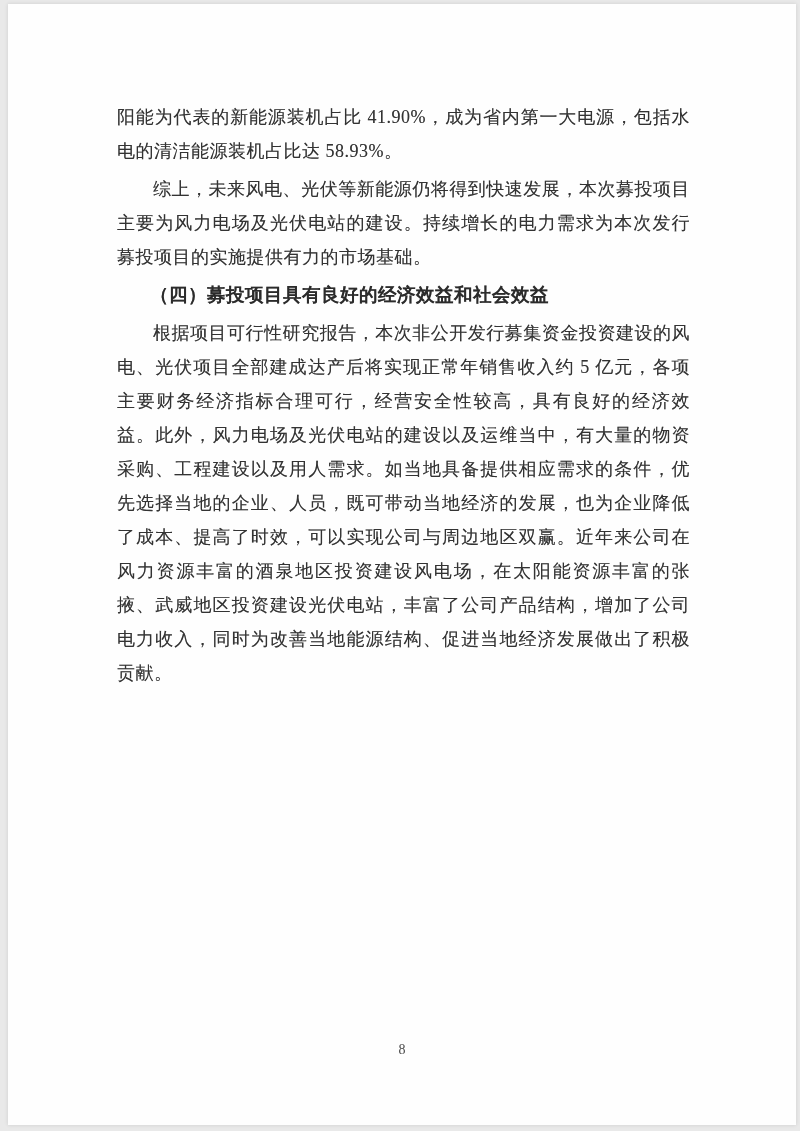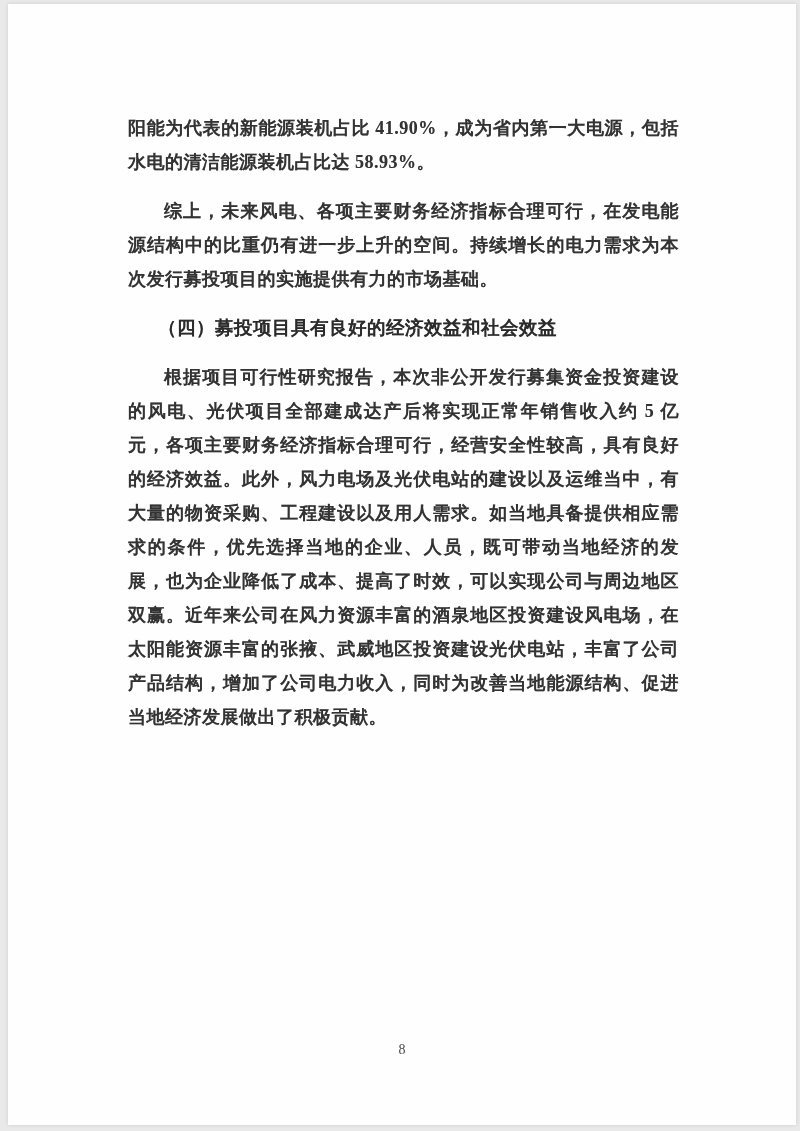--- a/index.html
+++ b/index.html
@@ -30,31 +30,30 @@
     right: 102px;
     top: 92px;
     color: #333333;
     font-size: 18px;
     line-height: 34px;
     letter-spacing: 0.5px;
     text-align: justify;
     text-justify: inter-ideograph;
   }
   .para {
-    margin: 15px;
+    margin: 4px;
     text-indent: 2em;
     
     text-shadow: 0 0 0.5px rgba(60,60,60,0.45);
-    font-weight: bold;
   }
   .para.no-indent {
     text-indent: 0;
   }
   .heading {
-    margin: 8px;
+    margin: 0;
     font-size: 18.5px;
     line-height: 34px;
     font-weight: bold;
     color: #2b2b2b;
     text-indent: 2em;
     text-shadow: 0 0 0.5px rgba(40,40,40,0.5);
   }
   .footer {
     position: absolute;
     left: 0;
@@ -65,18 +64,18 @@
     color: #4a4a4a;
     letter-spacing: 0;
   }
 </style>
 </head>
 <body>
 
 <div class="page">
   <div class="content">
     <p class="para no-indent">阳能为代表的新能源装机占比 41.90%，成为省内第一大电源，包括水电的清洁能源装机占比达 58.93%。</p>
-    <p class="para">综上，未来风电、各项主要财务经济指标合理可行，在发电能源结构中的比重仍有进一步上升的空间。持续增长的电力需求为本次发行募投项目的实施提供有力的市场基础。</p>
+    <p class="para">综上，未来风电、光伏等新能源仍将得到快速发展，本次募投项目主要为风力电场及光伏电站的建设。持续增长的电力需求为本次发行募投项目的实施提供有力的市场基础。</p>
     <h3 class="heading">（四）募投项目具有良好的经济效益和社会效益</h3>
     <p class="para">根据项目可行性研究报告，本次非公开发行募集资金投资建设的风电、光伏项目全部建成达产后将实现正常年销售收入约 5 亿元，各项主要财务经济指标合理可行，经营安全性较高，具有良好的经济效益。此外，风力电场及光伏电站的建设以及运维当中，有大量的物资采购、工程建设以及用人需求。如当地具备提供相应需求的条件，优先选择当地的企业、人员，既可带动当地经济的发展，也为企业降低了成本、提高了时效，可以实现公司与周边地区双赢。近年来公司在风力资源丰富的酒泉地区投资建设风电场，在太阳能资源丰富的张掖、武威地区投资建设光伏电站，丰富了公司产品结构，增加了公司电力收入，同时为改善当地能源结构、促进当地经济发展做出了积极贡献。</p>
   </div>
   <div class="footer">8</div>
 </div>
 
 </body></html>

